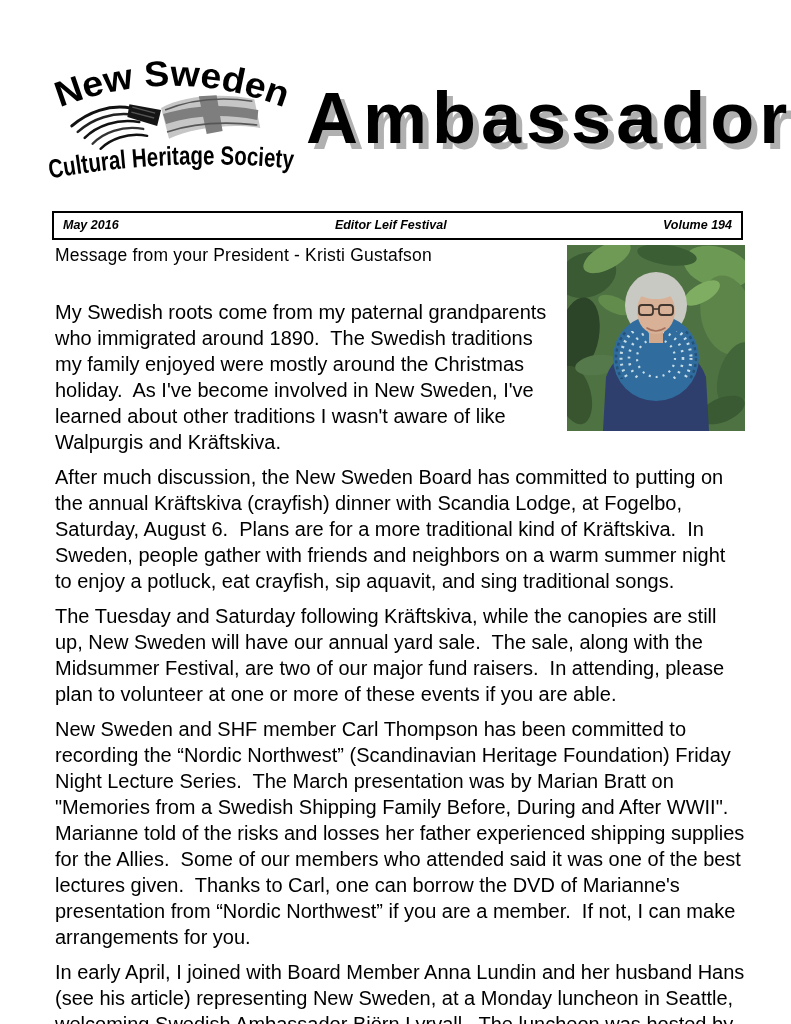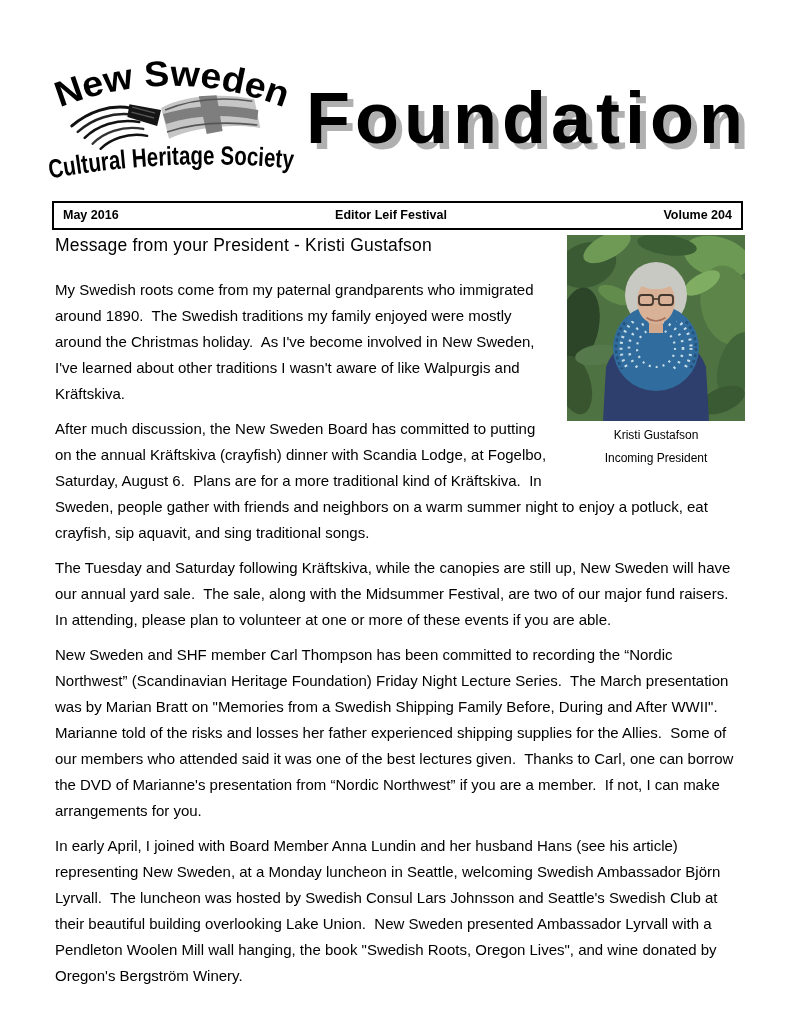--- a/index.html
+++ b/index.html
@@ -12,31 +12,31 @@
   .masthead{display:flex;align-items:flex-start;padding:52px 40px 0 48px;height:143px;}
   .logo-svg{width:248px;height:140px;flex:0 0 auto;}
   .masthead-title{
     flex:1;text-align:center;margin:30px 26px 0 10px;
     font-size:72px;font-weight:bold;letter-spacing:5px;line-height:1;
     text-shadow:6px 6px 0 #b0b0b0;
     white-space:nowrap;
   }
   
   .info-bar{
-    margin:6px 48px 0 52px;border:2px solid #000;
+    margin:16px 48px 0 52px;border:2px solid #000;
     display:flex;justify-content:space-between;align-items:center;
-    padding:5px 9px 6px 9px;font-size:12.5px;font-weight:bold;
+    padding:5px 9px 6px 9px;font-size:12.5px;font-weight:bold;font-style:italic;
   }
   
   .article{margin:5px 46px 0 55px;}
   .article h2{
-    font-size:17.5px;font-weight:400;margin:3px 0 21px 0;letter-spacing:.2px;
+    font-size:17.5px;font-weight:400;margin:3px 0 33px 0;letter-spacing:.2px;
   }
   .article p{
-    font-size:15px;line-height:26px;margin:0 0 9px 0;white-space:pre-wrap;
+    font-size:20px;line-height:26px;margin:0 0 9px 0;white-space:pre-wrap;
   }
   figure.president{
     float:right;width:178px;margin:0 0 6px 14px;text-align:center;
   }
   figure.president svg{display:block;width:178px;height:186px;}
   figcaption .cap-name{font-size:12px;margin-top:7px;}
   figcaption .cap-role{font-size:12px;margin-top:9px;}
 </style>
 </head>
 <body>
@@ -70,27 +70,27 @@
         <path d="M40,4 L58,3 L64,39 L48,42 Z" fill="#7e7e7e"></path>
         <path d="M4,22 C34,13 64,11 100,18 L99,28 C64,21 34,24 7,32 Z" fill="#7e7e7e"></path>
         <path d="M6,18 C30,8 60,4 94,9 M8,40 C32,32 64,29 99,33" stroke="#565656" stroke-width="1.6" fill="none"></path>
       </g>
 
       <text font-family="Liberation Sans, DejaVu Sans, sans-serif" font-size="26.5" font-weight="bold" fill="#000">
         <textPath href="#arcBottom" startOffset="0" textLength="246" lengthAdjust="spacingAndGlyphs">Cultural Heritage Society</textPath>
       </text>
     </svg>
 
-    <h1 class="masthead-title">Foundation</h1>
+    <h1 class="masthead-title">Ambassador</h1>
   </header>
 
   <div class="info-bar">
     <span>May 2016</span>
     <span>Editor Leif Festival</span>
-    <span>Volume 204</span>
+    <span>Volume 194</span>
   </div>
 
   <main class="article">
 
     <figure class="president">
       <svg viewBox="0 0 178 186" aria-hidden="true">
 
         <rect width="178" height="186" fill="#4f7243"></rect>
         <ellipse cx="20" cy="30" rx="30" ry="22" fill="#3a5a33" transform="rotate(-20 20 30)"></ellipse>
         <ellipse cx="150" cy="22" rx="34" ry="20" fill="#6c9a54" transform="rotate(15 150 22)"></ellipse>
@@ -127,24 +127,20 @@
         <ellipse cx="89" cy="43" rx="22" ry="11" fill="#c9c9c3"></ellipse>
         <path d="M68,52 L66,76 Q62,60 68,52 Z" fill="#c9c9c3"></path>
         <path d="M110,52 L112,76 Q116,60 110,52 Z" fill="#c9c9c3"></path>
 
         <rect x="72" y="60" width="14" height="10" rx="3" fill="none" stroke="#43382f" stroke-width="1.8"></rect>
         <rect x="92" y="60" width="14" height="10" rx="3" fill="none" stroke="#43382f" stroke-width="1.8"></rect>
         <path d="M86,64 L92,64" stroke="#43382f" stroke-width="1.6"></path>
 
         <path d="M80,83 Q89,89 98,83" stroke="#a4705c" stroke-width="1.6" fill="none" stroke-linecap="round"></path>
       </svg>
-      <figcaption>
-        <div class="cap-name">Kristi Gustafson</div>
-        <div class="cap-role">Incoming President</div>
-      </figcaption>
     </figure>
 
     <h2>Message from your President - Kristi Gustafson</h2>
 
     <p>My Swedish roots come from my paternal grandparents who immigrated around 1890.  The Swedish traditions my family enjoyed were mostly around the Christmas holiday.  As I've become involved in New Sweden, I've learned about other traditions I wasn't aware of like Walpurgis and Kräftskiva.</p>
     <p>After much discussion, the New Sweden Board has committed to putting on the annual Kräftskiva (crayfish) dinner with Scandia Lodge, at Fogelbo, Saturday, August 6.  Plans are for a more traditional kind of Kräftskiva.  In Sweden, people gather with friends and neighbors on a warm summer night to enjoy a potluck, eat crayfish, sip aquavit, and sing traditional songs.</p>
     <p>The Tuesday and Saturday following Kräftskiva, while the canopies are still up, New Sweden will have our annual yard sale.  The sale, along with the Midsummer Festival, are two of our major fund raisers.  In attending, please plan to volunteer at one or more of these events if you are able.</p>
     <p>New Sweden and SHF member Carl Thompson has been committed to recording the “Nordic Northwest” (Scandinavian Heritage Foundation) Friday Night Lecture Series.  The March presentation was by Marian Bratt on "Memories from a Swedish Shipping Family Before, During and After WWII".  Marianne told of the risks and losses her father experienced shipping supplies for the Allies.  Some of our members who attended said it was one of the best lectures given.  Thanks to Carl, one can borrow the DVD of Marianne's presentation from “Nordic Northwest” if you are a member.  If not, I can make arrangements for you.</p>
     <p>In early April, I joined with Board Member Anna Lundin and her husband Hans (see his article) representing New Sweden, at a Monday luncheon in Seattle, welcoming Swedish Ambassador Björn Lyrvall.  The luncheon was hosted by Swedish Consul Lars Johnsson and Seattle's Swedish Club at their beautiful building overlooking Lake Union.  New Sweden presented Ambassador Lyrvall with a Pendleton Woolen Mill wall hanging, the book "Swedish Roots, Oregon Lives", and wine donated by Oregon's Bergström Winery.</p>
   </main>

